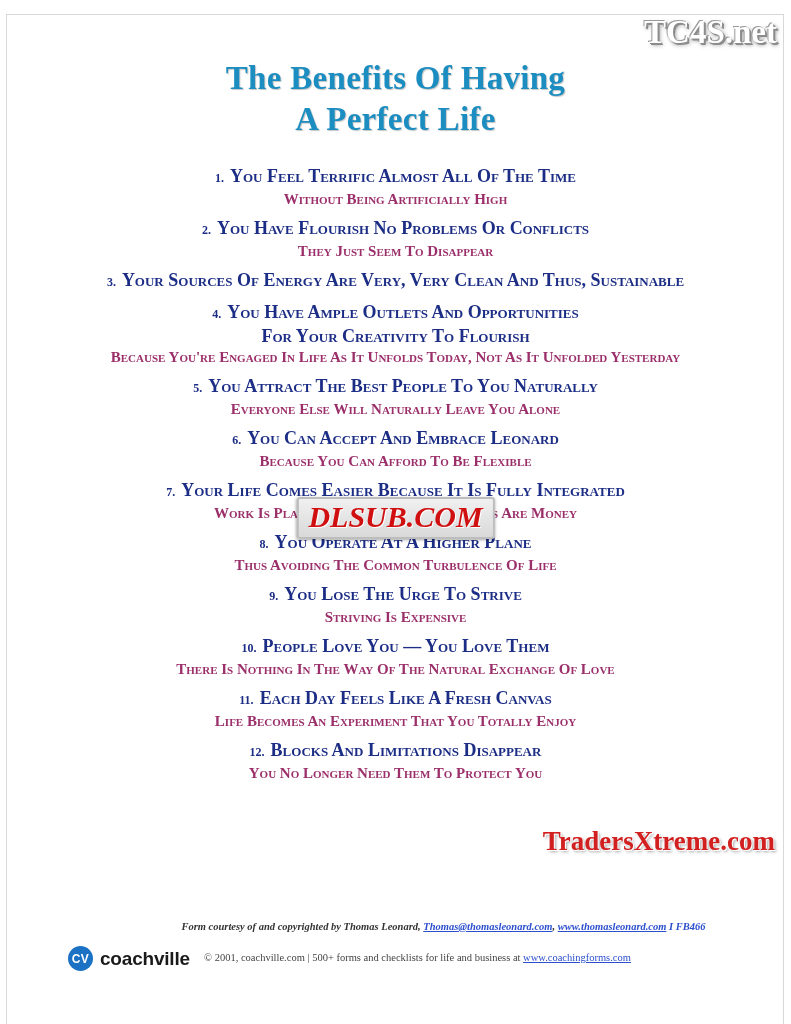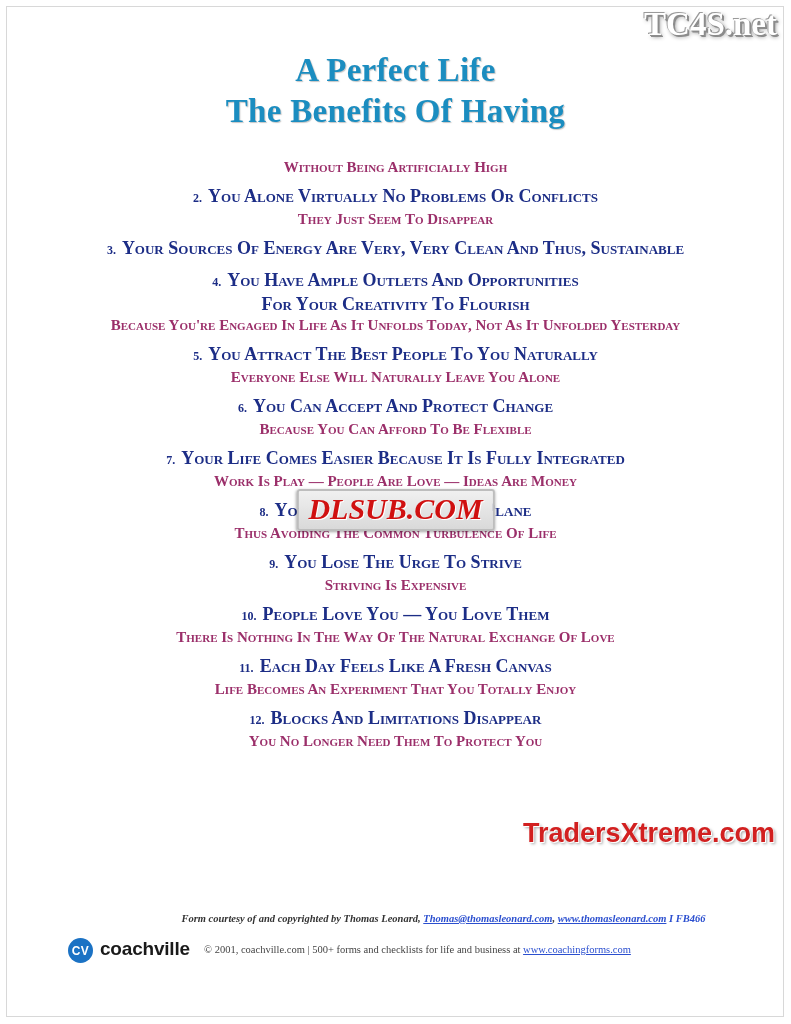--- a/index.html
+++ b/index.html
@@ -9,21 +9,21 @@
   }
   body {
     width: 791px;
     height: 1024px;
     position: relative;
     font-family: "Liberation Sans", sans-serif;
     overflow: hidden;
   }
   .page {
     position: absolute;
-    left: 0; top: 0;
+    left: 0; top: 8px;
     width: 791px;
     height: 859px;
     background: #ffffff;
     box-sizing: border-box;
   }
   
   .page-frame {
     position: absolute;
     left: 6px; top: 6px;
     width: 778px;
@@ -49,21 +49,21 @@
        2px 2px 4px rgba(0,0,0,.45);
     letter-spacing: 0px;
     z-index: 40;
   }
 
   
   .tradersx {
     position: absolute;
     right: 16px;
     bottom: 10px;
-    font-family: Liberation Sans, sans-serif;
+    font-family: Liberation Serif, serif;
     font-weight: bold;
     font-size: 27px;
     color: #d22020;
     text-shadow: 1px 1px 0 #ffffff, 2px 2px 3px rgba(0,0,0,.35);
     z-index: 40;
   }
 
   
   .dlsub {
     position: absolute;
@@ -166,21 +166,21 @@
     top: 938px;
     left: 0;
     width: 791px;
     height: 30px;
   }
   .brand {
     position: absolute;
     left: 68px;
     top: 0;
     display: flex;
-    align-items: flex-start;
+    align-items: center;
     gap: 7px;
   }
   .cv-badge {
     width: 25px;
     height: 25px;
     border-radius: 50%;
     background: #1b72c4;
     color: #ffffff;
     font-family: "Liberation Sans", sans-serif;
     font-weight: bold;
@@ -212,33 +212,36 @@
 </style>
 </head>
 <body>
 
 <div class="page">
   <div class="page-frame"></div>
 
   <div class="tc4s">TC4S.net</div>
 
   <div class="title">
+    <div>The Benefits Of Having</div>
     <div>A Perfect Life</div>
-    <div>The Benefits Of Having</div>
   </div>
 
   <div class="list">
 
     <div class="item">
+      <div class="headline">
+        <span class="num">1.</span><span>You Feel Terrific Almost All Of The Time</span>
+      </div>
       <div class="sub">Without Being Artificially High</div>
     </div>
 
     <div class="item">
       <div class="headline">
-        <span class="num">2.</span><span>You Alone Virtually No Problems Or Conflicts</span>
+        <span class="num">2.</span><span>You Have Flourish No Problems Or Conflicts</span>
       </div>
       <div class="sub">They Just Seem To Disappear</div>
     </div>
 
     <div class="item">
       <div class="headline">
         <span class="num">3.</span><span>Your Sources Of Energy Are Very, Very Clean And Thus, Sustainable</span>
       </div>
     </div>
 
@@ -252,21 +255,21 @@
 
     <div class="item">
       <div class="headline">
         <span class="num">5.</span><span>You Attract The Best People To You Naturally</span>
       </div>
       <div class="sub">Everyone Else Will Naturally Leave You Alone</div>
     </div>
 
     <div class="item">
       <div class="headline">
-        <span class="num">6.</span><span>You Can Accept And Protect Change</span>
+        <span class="num">6.</span><span>You Can Accept And Embrace Leonard</span>
       </div>
       <div class="sub">Because You Can Afford To Be Flexible</div>
     </div>
 
     <div class="item">
       <div class="headline">
         <span class="num">7.</span><span>Your Life Comes Easier Because It Is Fully Integrated</span>
       </div>
       <div class="sub">Work Is Play — People Are Love — Ideas Are Money</div>
     </div>

